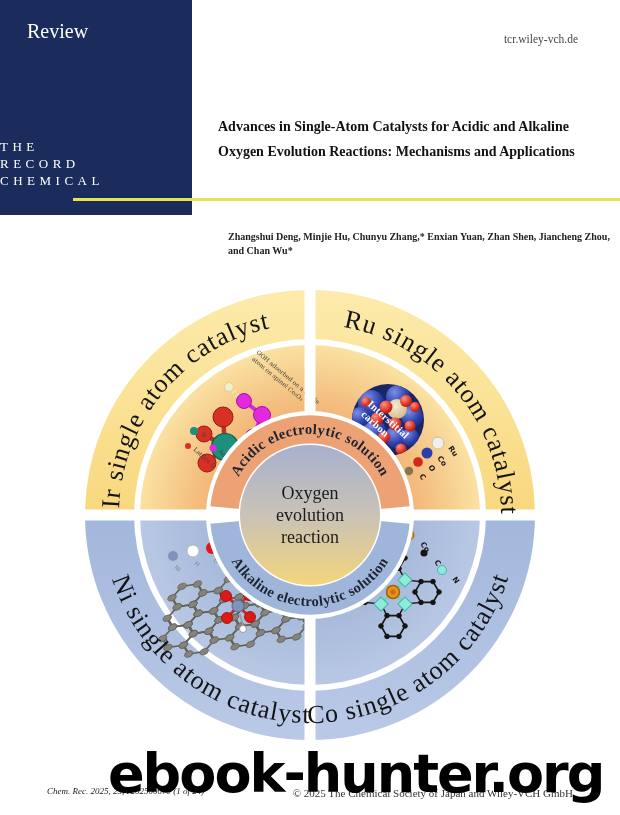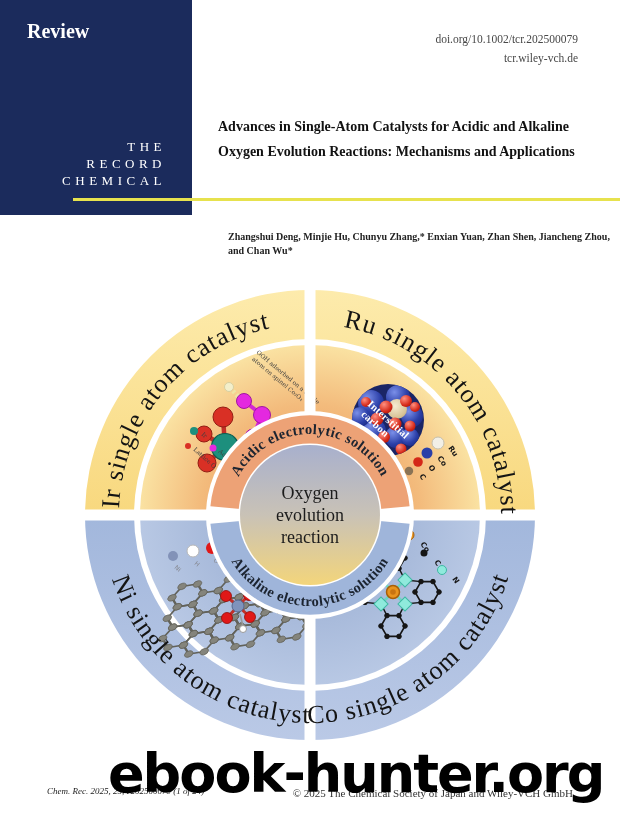--- a/index.html
+++ b/index.html
@@ -1,21 +1,21 @@
 <!DOCTYPE html>
 <html><head>
 <meta charset="utf-8">
 <style>
   html,body{margin:0;padding:0;background:#888;}
   .page{position:relative;width:620px;height:815px;background:#ffffff;overflow:hidden;
         font-family:"Liberation Serif",serif;}
   
   .navy{position:absolute;left:0;top:0;width:192px;height:215px;background:#1b2b5c;}
-  .review{position:absolute;left:27px;top:20px;color:#fff;font-size:20px;font-weight:bold;text-align:center;}
-  .journal{position:absolute;left:0;top:138px;width:166px;text-align:right;color:#fff;
+  .review{position:absolute;left:27px;top:20px;color:#fff;font-size:20px;font-weight:normal;text-align:center;}
+  .journal{position:absolute;left:0;top:138px;width:166px;color:#fff;
            font-size:13px;letter-spacing:4.5px;line-height:17px;}
   .rule{position:absolute;left:73px;top:198px;width:547px;height:2.5px;background:#e7e24e;}
   .doi{position:absolute;right:42px;top:30px;text-align:right;font-size:11.5px;color:#474747;line-height:19px;}
   
   .title{position:absolute;left:218px;top:115px;width:400px;font-size:14px;font-weight:bold;
          color:#121212;line-height:24.5px;}
   .authors{position:absolute;left:228px;top:230px;width:396px;font-size:10px;font-weight:bold;
            color:#222;line-height:13.5px;}
   
   .abstract-svg{position:absolute;left:0;top:285px;}
@@ -39,21 +39,20 @@
 
   <div class="navy"></div>
   <div class="review">Review</div>
   <div class="journal">
     <div>THE</div>
     <div>RECORD</div>
     <div>CHEMICAL</div>
   </div>
   <div class="rule"></div>
   <div class="doi">
-    <div>doi.org/10.1002/tcr.202500079</div>
     <div>tcr.wiley-vch.de</div>
   </div>
 
   <div class="title">Advances in Single-Atom Catalysts for Acidic and Alkaline Oxygen Evolution Reactions: Mechanisms and Applications</div>
   <div class="authors">Zhangshui Deng, Minjie Hu, Chunyu Zhang,* Enxian Yuan, Zhan Shen, Jiancheng Zhou, and Chan Wu*</div>
 
   <svg class="abstract-svg" width="620" height="465" viewBox="0 0 620 465" xmlns="http://www.w3.org/2000/svg">
     <defs>
       <radialGradient id="gTopDisc" gradientUnits="userSpaceOnUse" cx="310" cy="230" r="170">
         <stop offset="0.3" stop-color="#eca065"></stop>

